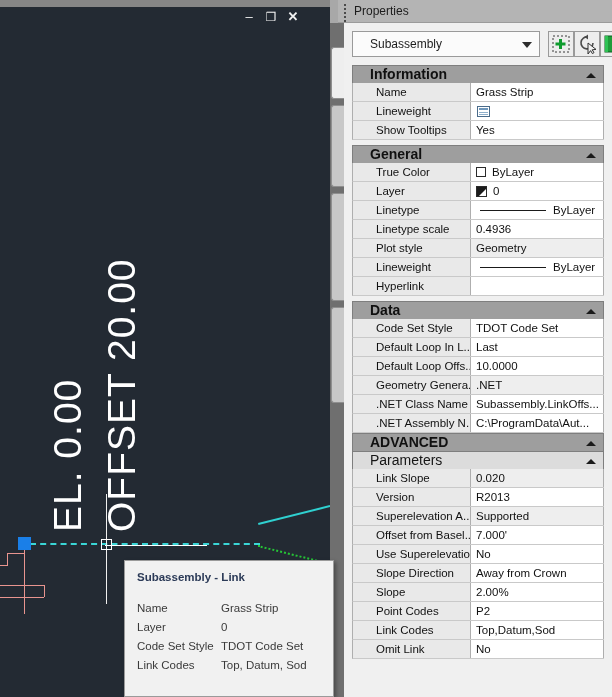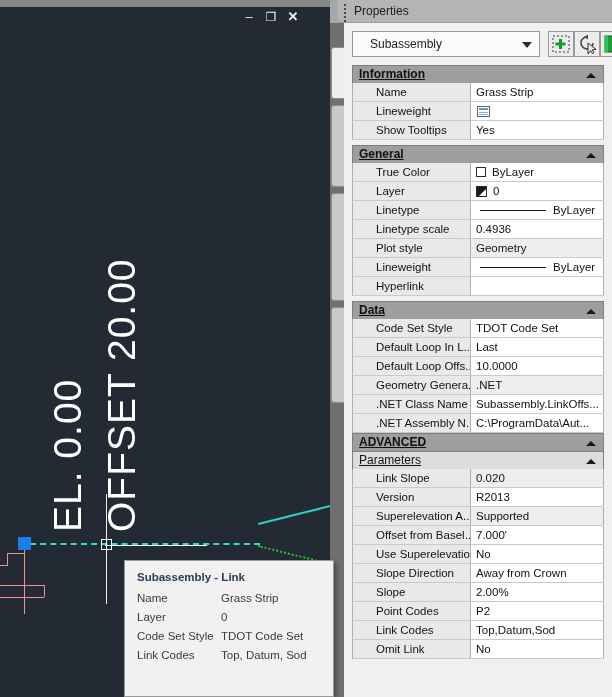--- a/index.html
+++ b/index.html
@@ -93,21 +93,21 @@
   #tooltip {
     position: absolute; left: 124px; top: 560px; width: 210px; height: 137px;
     background: #f1f1f1;
     border: 1px solid #9a9a9a;
     box-shadow: 2px 2px 4px rgba(0,0,0,.35);
     padding: 10px 12px 0 12px;
     z-index: 5;
   }
   #tooltip-title {
     font-size: 11.5px; font-weight: bold; color: #2b3a57;
-    margin-bottom: 9px;
+    margin-bottom: 19px;
   }
   .tt-row { display: flex; font-size: 11.5px; color: #3a3a3a; margin-bottom: 7px; }
   .tt-key { width: 84px; flex: none; }
   .tt-val { flex: 1; }
 
   
   #palette {
     position: absolute; left: 330px; top: 0; width: 226px; height: 697px;
     background: #a8a8a8;
   }
@@ -164,24 +164,23 @@
   }
   #tbtn-1 { left: 196px; }
   #tbtn-2 { left: 222px; }
   #tbtn-3 { left: 248px; }
 
   #props { position: absolute; left: 8px; top: 42px; width: 252px; }
 
   .sec-head {
     height: 18px; background: #9e9e9e;
     border: 1px solid #7e7e7e; border-bottom: none;
-    font-size: 12px; font-weight: bold; color: #101010;
-    line-height: 17px; padding-left: 6px;
+    font-size: 14px; font-weight: bold; color: #101010;
+    line-height: 17px; padding-left: 17px;
     position: relative;
-    text-decoration: underline;
   }
   .sec-head.sub {
     background: #dcdcdc; font-weight: normal; color: #151515;
   }
   .sec-head .collapse {
     position: absolute; right: 7px; top: 7px;
     width: 0; height: 0;
     border-left: 5px solid transparent; border-right: 5px solid transparent;
     border-bottom: 5px solid #1a1a1a;
   }

